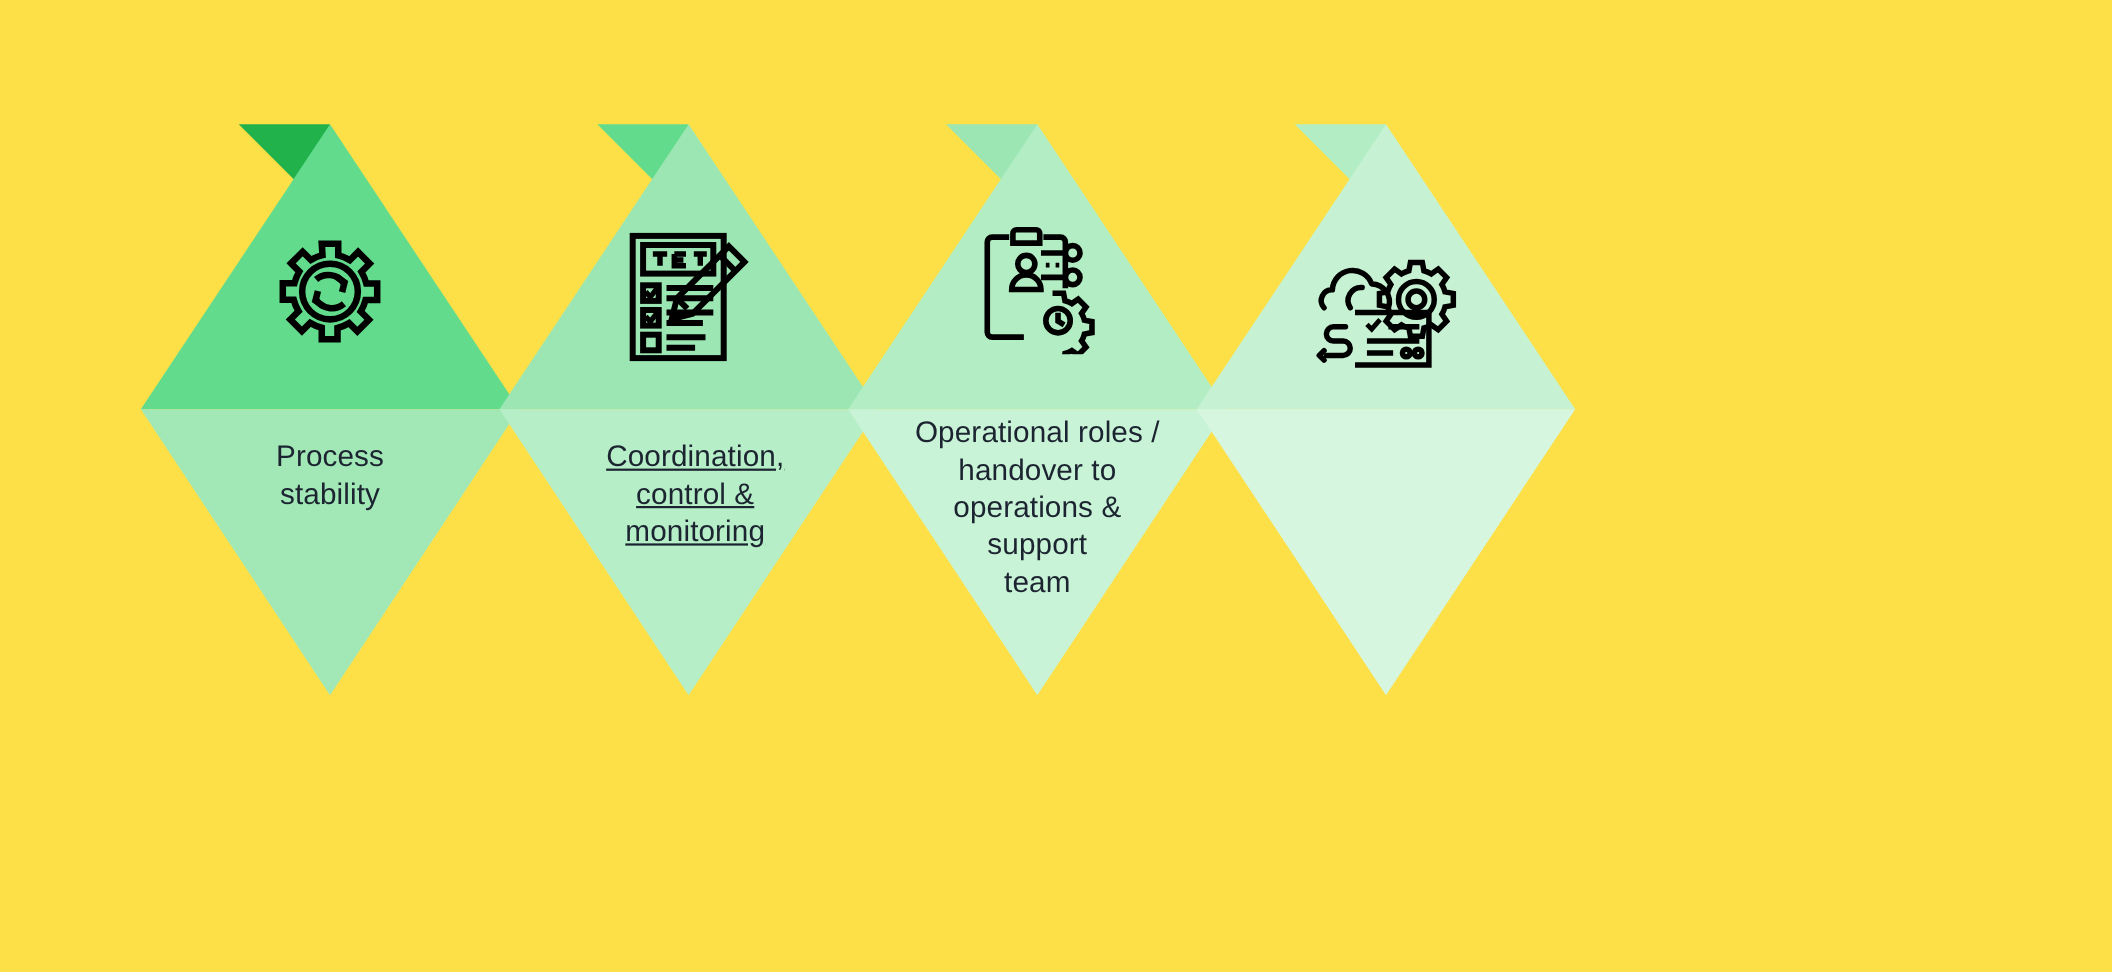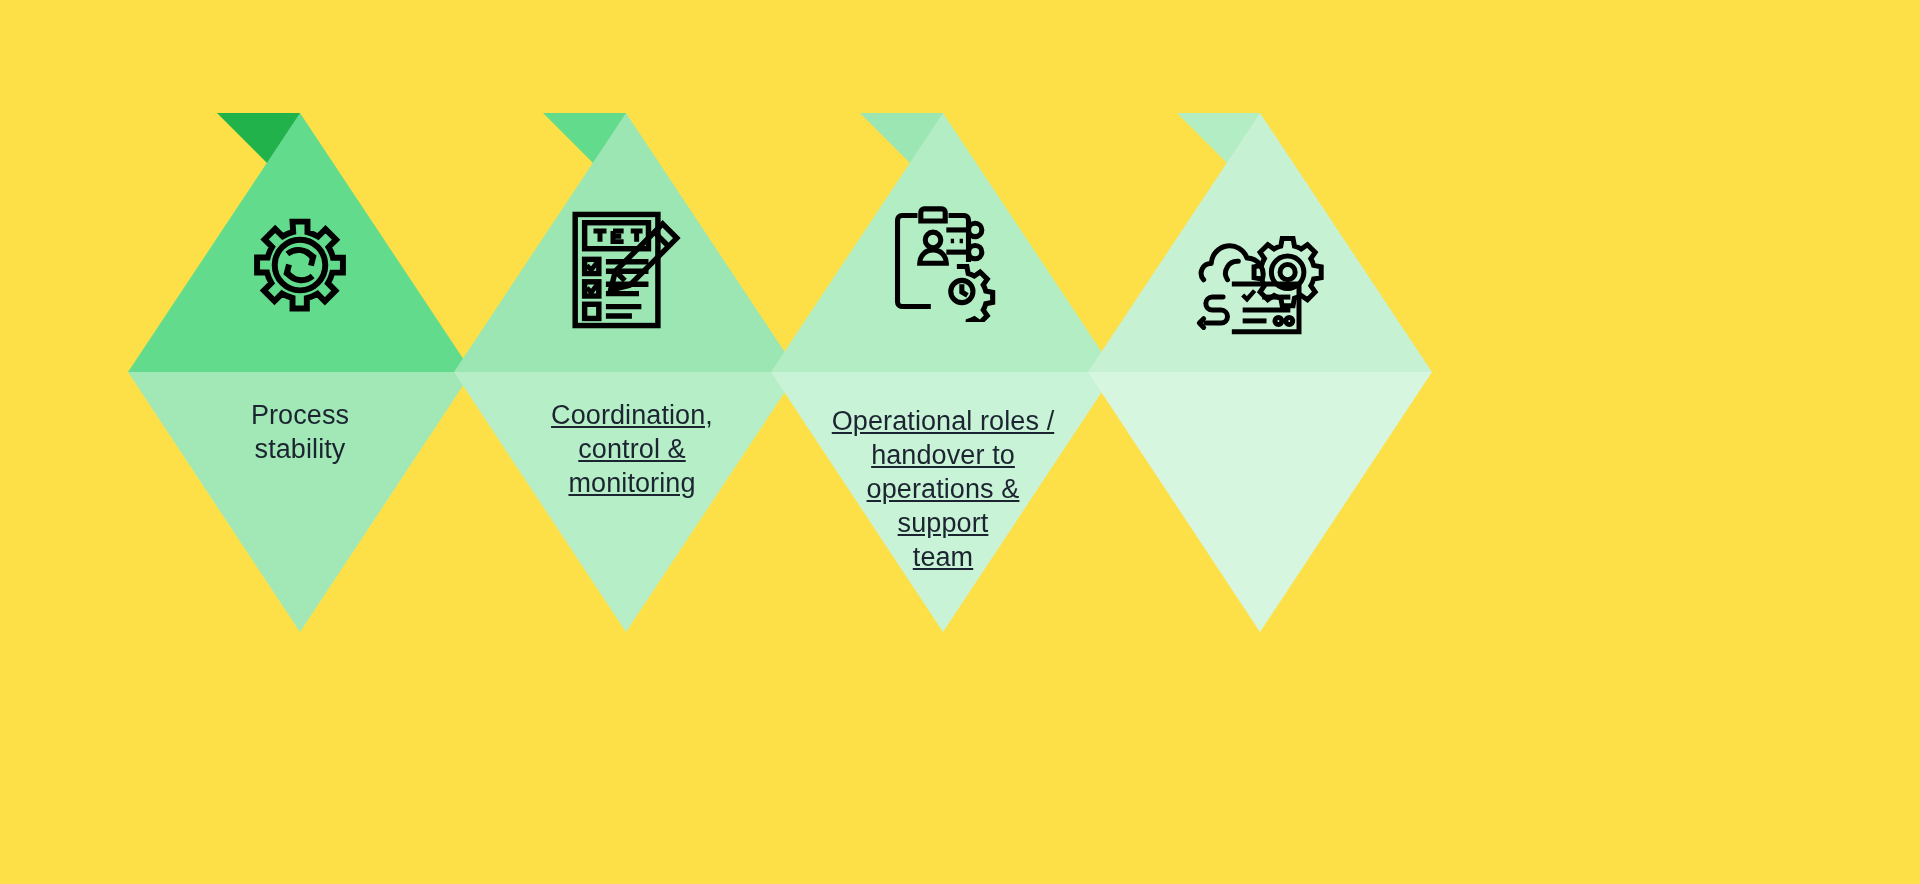--- a/index.html
+++ b/index.html
@@ -152,19 +152,19 @@
         <path d="M8 88 l-4 4 4 4"></path>
       </g>
     </svg>
   </div>
 
   <div class="label" id="label-1" style="left: 150px; width: 300px; top: 398px;">Process
 stability</div>
   <div class="label" id="label-2" style="left: 482px; width: 300px; top: 398px; text-decoration: underline;">Coordination,
 control &amp;
 monitoring</div>
-  <div class="label" id="label-3" style="left: 793px; width: 300px; top: 404px; text-decoration: underline;">Operational roles /
+  <div class="label" id="label-3" style="left: 793px; width: 300px; top: 376px;">Operational roles /
 handover to
 operations &amp;
 support
 team</div>
 
 </div>
 
 </body></html>

